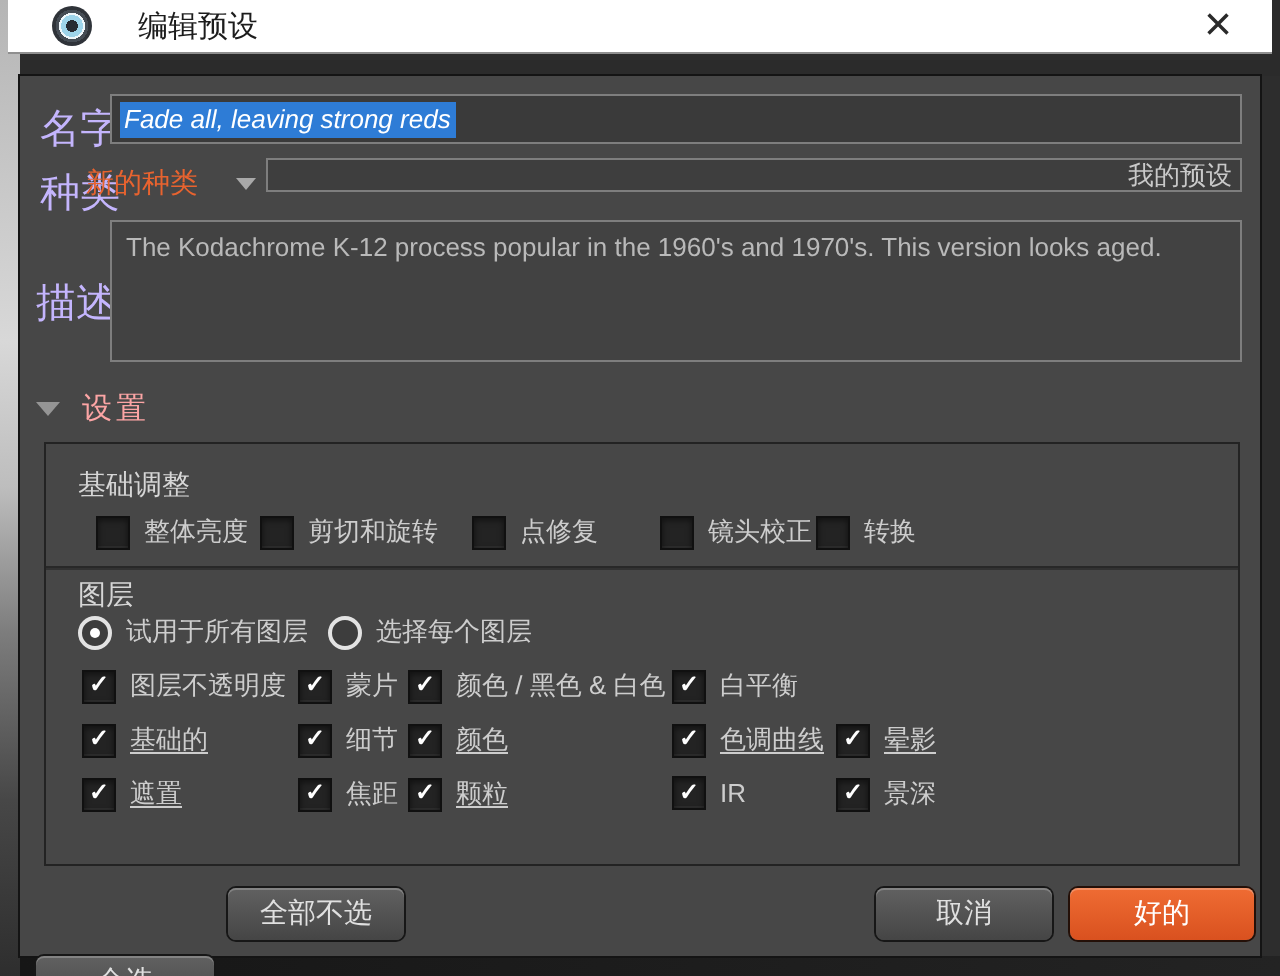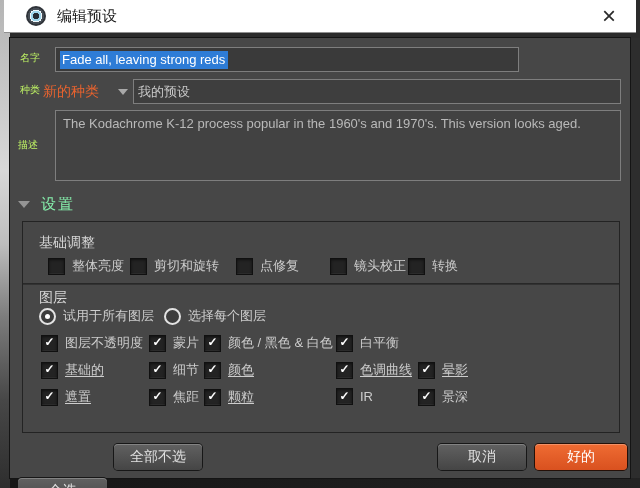--- a/index.html
+++ b/index.html
@@ -3,46 +3,46 @@
 <meta charset="utf-8">
 <style>
   html,body{margin:0;padding:0;}
   .stage{position:relative;width:640px;height:488px;background:#2b2b2b;overflow:hidden;
          font-family:"Liberation Sans",sans-serif;-webkit-font-smoothing:antialiased;}
   .backdrop-left{position:absolute;left:0;top:0;width:10px;height:100%;
     background:linear-gradient(180deg,#b5b5b5 0%,#d8d8d8 35%,#bdbdbd 50%,#7c7c7c 65%,#474747 82%,#2e2e2e 100%);}
   .backdrop-right{position:absolute;right:0;top:38px;width:10px;bottom:0;background:#2d2d2d;}
   .backdrop-bottom{position:absolute;left:10px;right:0;bottom:0;height:10px;
     background:linear-gradient(90deg,#161616,#232323);}
-  .titlebar{position:absolute;left:4px;top:0;width:632px;height:32px;background:#ffffff;
-    display:flex;align-items:center;box-shadow:0 1px 0 #8f8f8f;}
+  .titlebar{position:absolute;left:4px;top:0;width:632px;height:26px;background:#ffffff;
+    display:flex;align-items:center;box-shadow:0 1px 0 #8f8f8f;gap:12px;}
   .app-logo{width:20px;height:20px;border-radius:50%;margin-left:22px;flex:0 0 auto;
     background:radial-gradient(circle at 50% 50%,#262b33 0 3px,#9ed4ea 3px 5.5px,#eef6fa 5.5px 6.5px,#454c54 6.5px 8.2px,#2f3339 8.2px 10px);}
   .title{margin-left:11px;font-size:15px;color:#1c1c1c;}
   .close{margin-left:auto;margin-right:20px;font-size:24px;color:#2a2a2a;line-height:20px;cursor:default;}
   .dialog-body{position:absolute;left:10px;top:38px;width:620px;height:440px;background:#474747;
     box-shadow:0 0 0 1px #141414;}
-  .lbl{position:absolute;color:#bef264;font-size:10px;white-space:nowrap;}
+  .lbl{position:absolute;color:#c4b5fd;font-size:20px;white-space:nowrap;}
   .lbl-name{left:10px;top:13px;}
   .lbl-cat{left:10px;top:45px;}
   .lbl-desc{left:8px;top:100px;}
   .input{position:absolute;background:#3e3e3e;border:1px solid #7e7e7e;font-size:13px;color:#c9c9c9;
     display:flex;align-items:center;padding:0 4px;box-sizing:border-box;}
-  .name-input{left:45px;top:9px;width:464px;height:25px;background:#3a3a3a;}
+  .name-input{left:45px;top:9px;width:566px;height:25px;background:#3a3a3a;font-style:italic;}
   .sel{background:#2e7cd6;color:#ffffff;padding:1px 3px 2px 2px;white-space:nowrap;}
   .cat-link{position:absolute;left:33px;top:45px;color:#e8632f;font-size:14px;white-space:nowrap;cursor:default;}
   .cat-caret{position:absolute;left:108px;top:51px;width:0;height:0;
     border-left:5px solid transparent;border-right:5px solid transparent;border-top:6px solid #a9a9a9;}
-  .cat-input{left:123px;top:41px;width:488px;height:25px;}
+  .cat-input{left:123px;top:41px;width:488px;height:17px;justify-content:flex-end;}
   .textarea{position:absolute;left:45px;top:72px;width:566px;height:71px;background:#424242;
     border:1px solid #7e7e7e;box-sizing:border-box;padding:4px 7px;font-size:13px;color:#b9b9b9;line-height:1.35;}
   .settings-header{position:absolute;left:8px;top:157px;display:flex;align-items:center;gap:11px;cursor:default;}
   .tri{width:0;height:0;border-left:6px solid transparent;border-right:6px solid transparent;
     border-top:7px solid #959595;}
-  .settings-label{color:#86efac;font-size:15px;letter-spacing:2px;}
+  .settings-label{color:#fca5a5;font-size:15px;letter-spacing:2px;}
   .groupbox{position:absolute;left:12px;top:183px;width:598px;height:212px;border:1px solid #232323;box-sizing:border-box;}
   .sec-title{position:absolute;left:16px;color:#d6d6d6;font-size:14px;}
   .basic-title{top:12px;}
   .layers-title{top:67px;}
   .separator{position:absolute;left:0;right:0;top:61px;height:1px;background:#282828;
     border-bottom:1px solid rgba(255,255,255,0.05);}
   .row{position:absolute;left:0;right:0;height:18px;}
   .cell{position:absolute;top:0;display:flex;align-items:center;gap:7px;white-space:nowrap;}
   .checkbox{width:15px;height:15px;background:#232323;border:1px solid #101010;flex:0 0 auto;
     box-shadow:inset 0 1px 3px rgba(0,0,0,.55), inset 0 -1px 0 rgba(255,255,255,.06);

